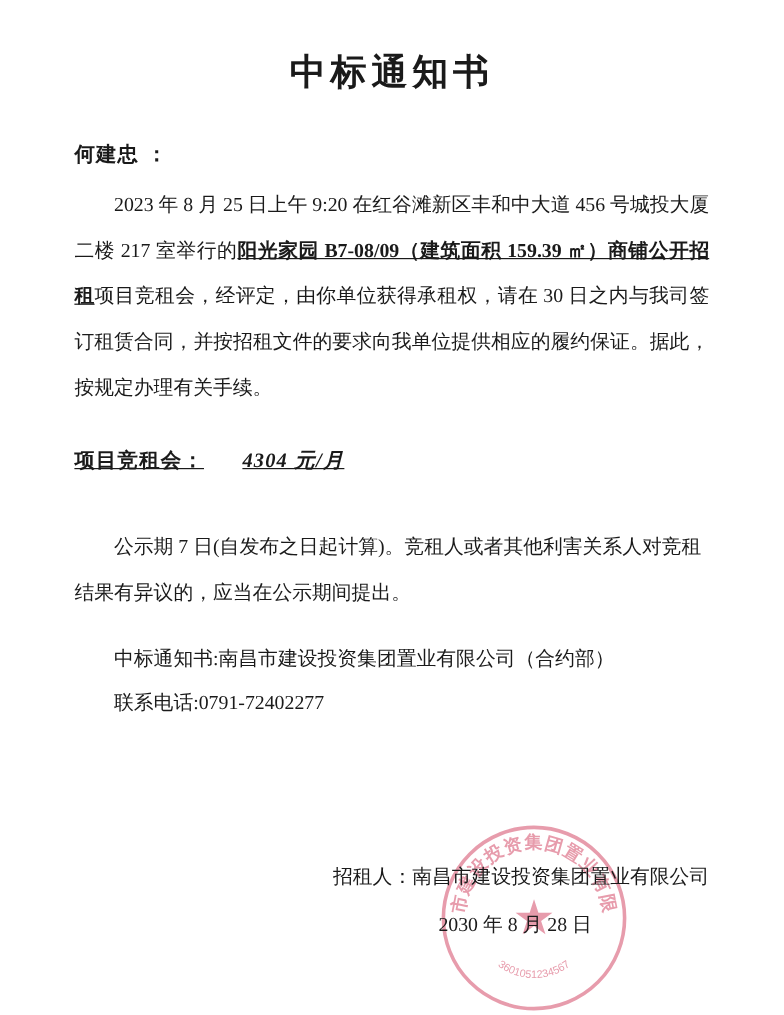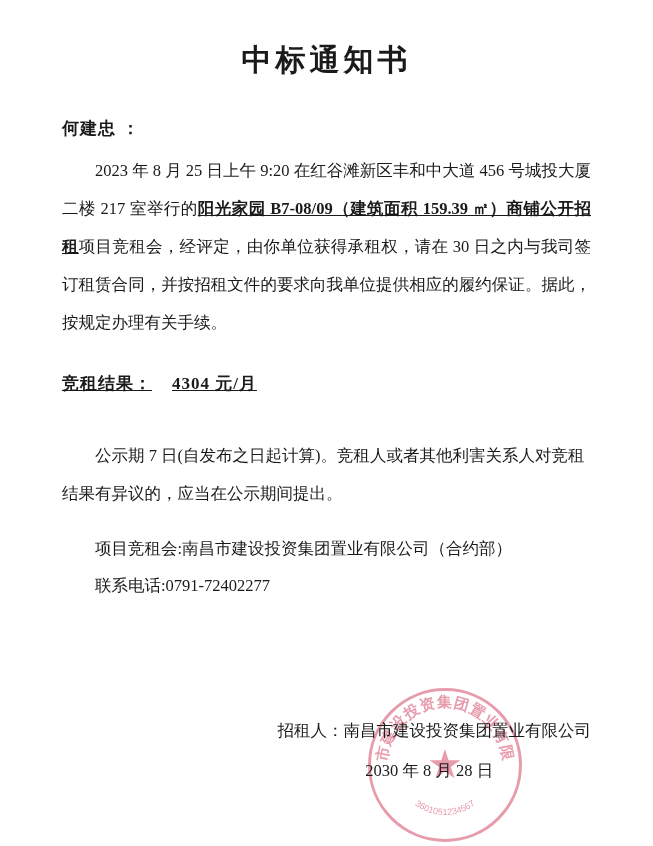--- a/index.html
+++ b/index.html
@@ -61,22 +61,23 @@
     font-size: 17px;
     font-weight: bold;
     letter-spacing: 1px;
   }
   .result-label {
     text-decoration: underline;
   }
   .result-value {
     text-decoration: underline;
     padding: 0 6px;
-    margin-left: 14px;
+    margin-left: 26px;
     font-weight: bold;
+    font-style: italic;
   }
   .notice-para {
     margin-top: 42px;
     text-indent: 2em;
     font-size: 16.5px;
     line-height: 38px;
   }
   .line-indent {
     text-indent: 2em;
     font-size: 16.5px;
@@ -151,26 +152,26 @@
 
   <div class="recipient">
     <span>何建忠</span><span class="colon">：</span>
   </div>
 
   <p class="para body-para">
     <span>2023 年 8 月 25 日上午 9:20 在红谷滩新区丰和中大道 456 号城投大厦二楼 217 室举行的</span><span class="u">阳光家园 B7-08/09（建筑面积 159.39 ㎡）商铺公开招租</span><span>项目竞租会，经评定，由你单位获得承租权，请在 30 日之内与我司签订租赁合同，并按招租文件的要求向我单位提供相应的履约保证。据此，按规定办理有关手续。</span>
   </p>
 
   <div class="result-line">
-    <span class="result-label">竞租结果：</span><span class="result-value">4304 元/月</span>
+    <span class="result-label">项目竞租会：</span><span class="result-value">4304 元/月</span>
   </div>
 
   <p class="notice-para">公示期 7 日(自发布之日起计算)。竞租人或者其他利害关系人对竞租结果有异议的，应当在公示期间提出。</p>
 
-  <p class="line-indent">项目竞租会:南昌市建设投资集团置业有限公司（合约部）</p>
+  <p class="line-indent">中标通知书:南昌市建设投资集团置业有限公司（合约部）</p>
   <p class="line-indent">联系电话:0791-72402277</p>
 
   <div class="seal">
     <div class="seal-inner">
       <svg class="seal-svg" viewBox="0 0 148 148">
         <defs>
           <path id="topArc" d="M 16 74 A 58 58 0 0 1 132 74" fill="none"></path>
           <path id="bottomArc" d="M 26 88 A 50 50 0 0 0 122 88" fill="none"></path>
         </defs>
         <text class="seal-text">

